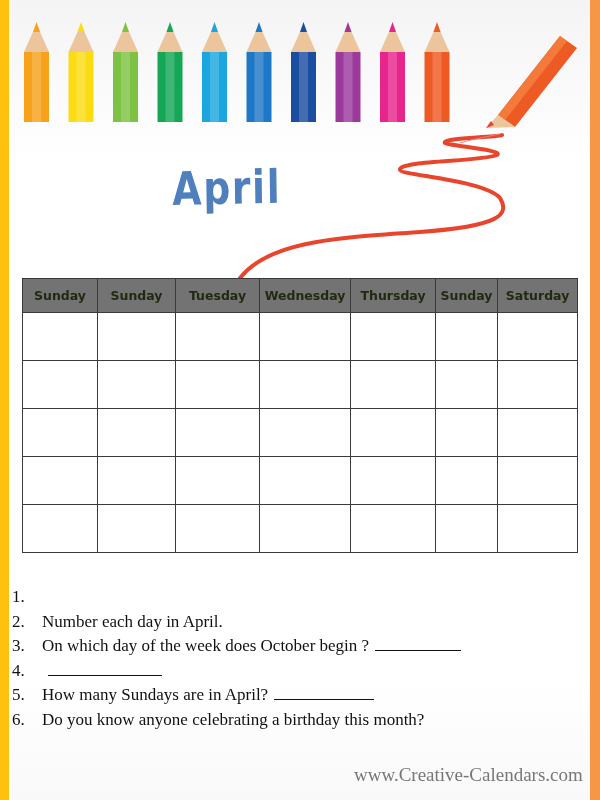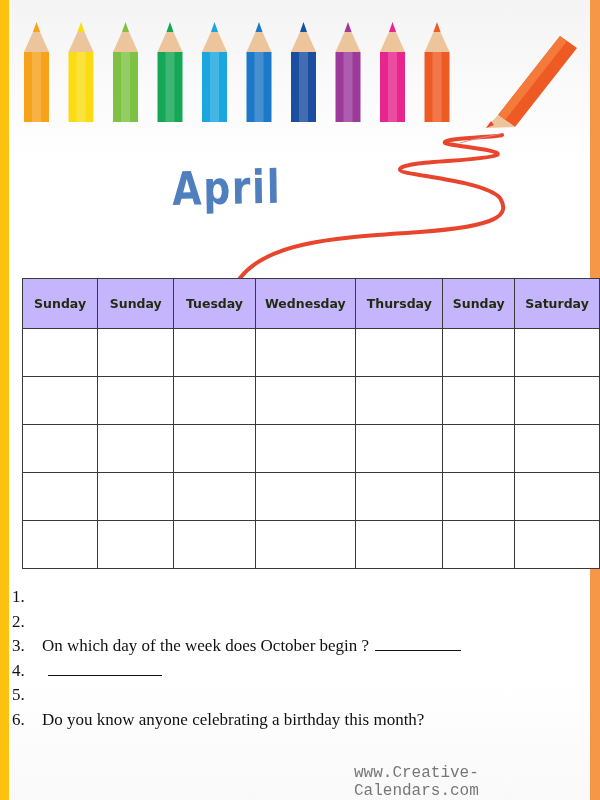--- a/index.html
+++ b/index.html
@@ -4,29 +4,29 @@
 <style>
   html,body{margin:0;padding:0;}
   body{width:600px;height:800px;position:relative;overflow:hidden;background:#ffffff;font-family:"Liberation Sans",sans-serif;}
   .bg{position:absolute;left:0;top:0;width:600px;height:800px;background:linear-gradient(#f4f4f4,#ffffff 20%,#ffffff 85%,#f9f9f9);}
   .bar-left{position:absolute;left:0;top:0;width:9px;height:800px;background:#fec10e;}
   .bar-right{position:absolute;right:0;top:0;width:10px;height:800px;background:#f59747;}
   .pencils{position:absolute;left:0;top:0;width:600px;height:140px;}
   .title{position:absolute;left:172px;top:162px;font-family:"DejaVu Sans",sans-serif;font-size:46px;color:#4f7fbd;letter-spacing:2px;font-weight:bold;transform:scaleX(0.82) rotate(-1deg);transform-origin:left top;}
   .scribble{position:absolute;left:0;top:0;width:600px;height:290px;pointer-events:none;}
   table.cal{position:absolute;left:22px;top:278px;border-collapse:collapse;}
-  table.cal th{background:#c4b5fd;border:1.5px solid #3a3a3a;height:33px;font-family:"DejaVu Sans",sans-serif;font-size:12.5px;font-weight:bold;color:#1f2a10;padding:8px;}
+  table.cal th{background:#737373;border:1.5px solid #3a3a3a;height:33px;font-family:"DejaVu Sans",sans-serif;font-size:12.5px;font-weight:bold;color:#1f2a10;padding:0;}
   table.cal td{border:1.5px solid #3a3a3a;height:47px;padding:0;background:#fff;}
   .questions{position:absolute;left:12px;top:585px;font-family:"Liberation Serif",serif;font-size:17px;color:#111;line-height:24.5px;}
   .q{display:flex;}
   .qn{width:30px;}
   .qt{white-space:nowrap;}
   .blank{display:inline-block;border-bottom:1px solid #111;margin-left:6px;height:14px;vertical-align:baseline;}
   .qcont{padding-left:30px;}
-  .footer{position:absolute;left:354px;top:764px;font-family:Liberation Mono, monospace;font-size:16px;color:#777;}
+  .footer{position:absolute;left:354px;top:764px;font-family:Liberation Serif, serif;font-size:19px;color:#777;}
 </style>
 </head>
 <body>
 
 <div class="bg"></div>
 <div class="bar-left"></div>
 <div class="bar-right"></div>
 
 <svg class="pencils" viewBox="0 0 600 140">
   <g id="pencil-row">
@@ -167,31 +167,33 @@
       </tr>
     </tbody>
 </table>
 
 <div class="questions">
   <div class="q">
     <span class="qn">1.</span>
   </div>
   <div class="q">
     <span class="qn">2.</span>
+    <span class="qt">Number each day in April.</span>
   </div>
   <div class="q">
     <span class="qn">3.</span>
     <span class="qt"><span>On which day of the week does October begin ?</span><span class="blank" style="width:86px"></span></span>
   </div>
   <div class="q">
     <span class="qn">4.</span>
     <span class="qt"><span class="blank" style="width:114px"></span></span>
   </div>
   <div class="q">
     <span class="qn">5.</span>
+    <span class="qt"><span>How many Sundays are in April?</span><span class="blank" style="width:100px"></span></span>
   </div>
   <div class="q">
     <span class="qn">6.</span>
     <span class="qt">Do you know anyone celebrating a birthday this month?</span>
   </div>
 </div>
 
 <div class="footer">www.Creative-Calendars.com</div>
 
 </body></html>

